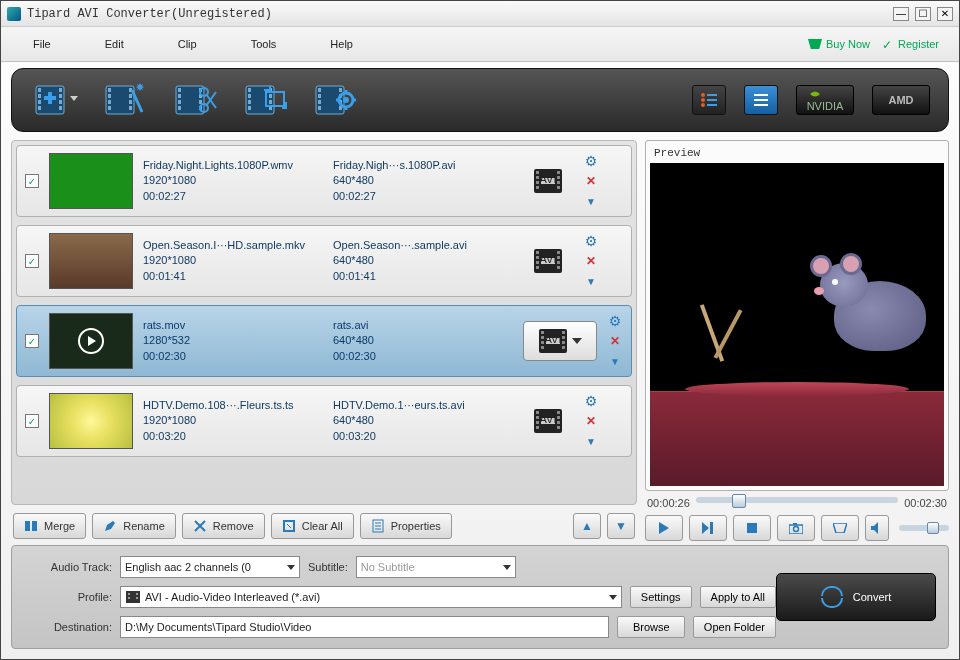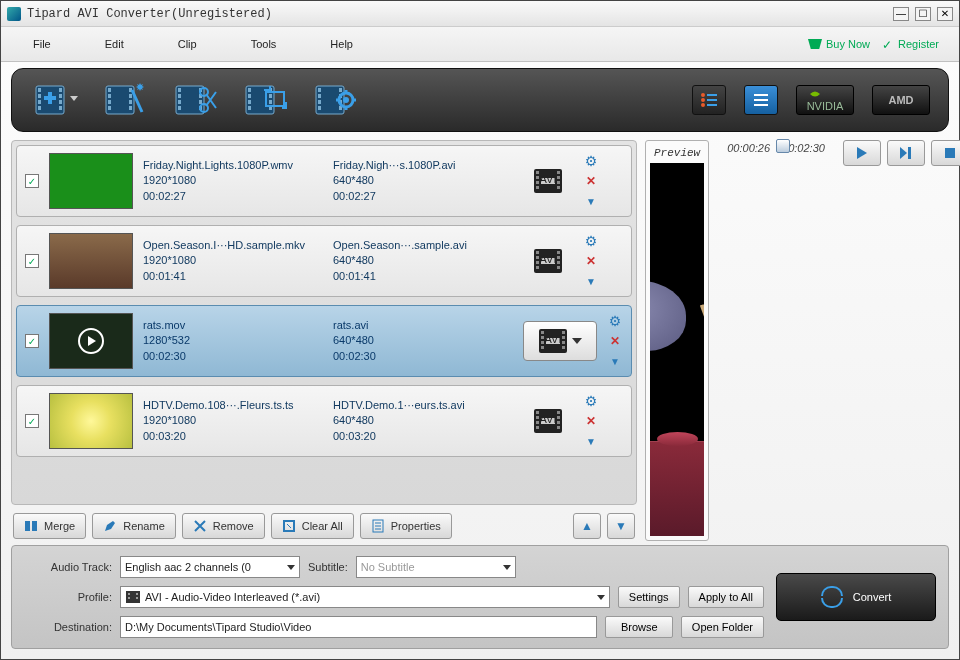--- a/index.html
+++ b/index.html
@@ -58,21 +58,21 @@
 .gear { color:#2a7ab8; font-size:14px; }
 .del { color:#c33; font-size:12px; font-weight:bold; }
 .dn { color:#2a7ab8; font-size:10px; }
 
 .list-btns { display:flex; gap:6px; padding:2px; }
 .lbtn { height:26px; padding:0 10px; background: linear-gradient(to bottom,#fafafa,#d8d8d8); border:1px solid #999; border-radius:3px; display:flex; align-items:center; gap:6px; font-family:"Courier New",monospace; cursor:default; color:#333; }
 .lbtn .licon { width:14px; height:14px; }
 .list-btns .spacer { flex:1; }
 .arrow-btn { width:28px; height:26px; background: linear-gradient(to bottom,#fafafa,#d8d8d8); border:1px solid #999; border-radius:3px; display:flex; align-items:center; justify-content:center; cursor:default; color:#2a7ab8; font-size:12px; }
 
-.preview-panel { width: 310px; display:flex; flex-direction:row; gap:16px;font-style:italic; }
+.preview-panel { width: 310px; display:flex; flex-direction:column; gap:4px; }
 .preview-box { flex:1; border:1px solid #b0b0b0; background:#fbfbfb; border-radius:3px; padding:4px; display:flex; flex-direction:column; }
 .preview-title { font-family:"Courier New",monospace; color:#333; padding:2px 4px; }
 .preview-screen { flex:1; background:#000; position:relative; overflow:hidden; margin-top:2px; }
 .scene-table { position:absolute; bottom:0; left:0; right:0; height:95px; background: linear-gradient(to bottom,#8a2a3a,#5a1a2a); border-top:1px solid #a04050; }
 .scene-table::before { content:""; position:absolute; left:12%; top:-10px; width:76%; height:14px; background:linear-gradient(to bottom,#c0455a,#8a2a3a); border-radius:50%; }
 .rat { position:absolute; right:18px; top:88px; width:130px; height:110px; }
 .rat-body { position:absolute; width:92px; height:70px; right:0; top:30px; background:radial-gradient(ellipse at 40% 40%,#8a8ab0,#5a5a80); border-radius:55% 55% 48% 48%; }
 .rat-head { position:absolute; width:48px; height:44px; right:58px; top:12px; background:radial-gradient(ellipse at 50% 45%,#9a9ac0,#6a6a90); border-radius:50%; }
 .rat-ear { position:absolute; width:22px; height:22px; background:#d8a0b0; border-radius:50%; border:3px solid #6a6a90; }
 .rat-ear.l{ right:94px; top:4px; } .rat-ear.r{ right:64px; top:2px; }
@@ -84,21 +84,21 @@
 
 .time-row { display:flex; align-items:flex-start; gap:6px; padding:2px; font-family:"Courier New",monospace; color:#444; }
 .seek { flex:1; height:6px; background:#c8d4e0; border-radius:3px; position:relative; }
 .seek::after { content:""; position:absolute; left:18%; top:-3px; width:12px; height:12px; background:linear-gradient(to bottom,#fff,#bcd); border:1px solid #68a; border-radius:2px; }
 
 .player-ctrls { display:flex; gap:6px; }
 .pbtn { flex:0 0 38px; height:26px; background:linear-gradient(to bottom,#fafafa,#d8d8d8); border:1px solid #999; border-radius:3px; display:flex; align-items:center; justify-content:center; color:#2a7ab8; cursor:default; }
 .vol { flex:1; height:6px; background:#c8d4e0; border-radius:3px; position:relative; align-self:center; margin-left:4px; }
 .vol::after { content:""; position:absolute; left:55%; top:-3px; width:10px; height:10px; background:linear-gradient(to bottom,#fff,#bcd); border:1px solid #68a; border-radius:2px; }
 
-.bottom-panel { margin: 0 10px 10px 10px; background:linear-gradient(to bottom,#d4d4d4,#c4c4c4); border:1px solid #a0a0a0; border-radius:4px; padding:10px 12px; display:flex; align-items:center; gap:12px; font-family:"Courier New",monospace; }
+.bottom-panel { margin: 0 10px 10px 10px; background:linear-gradient(to bottom,#d4d4d4,#c4c4c4); border:1px solid #a0a0a0; border-radius:4px; padding:10px 12px; display:flex; align-items:center; font-family:"Courier New",monospace; }
 .form-col { flex:1; display:flex; flex-direction:column; gap:8px; }
 .form-row { display:flex; align-items:center; gap:8px; }
 .form-row label { width:88px; text-align:right; color:#333; }
 .combo { height:22px; background:#fff; border:1px solid #888; display:flex; align-items:center; padding:0 4px; gap:4px; color:#222; }
 .combo.disabled { color:#999; }
 .combo .cicon { width:16px; height:16px; }
 .combo .ctext { flex:1; white-space:nowrap; overflow:hidden; }
 .combo .carrow { border-top:5px solid #333; border-left:4px solid transparent; border-right:4px solid transparent; }
 .sbtn { height:22px; padding:0 10px; background:linear-gradient(to bottom,#fafafa,#d8d8d8); border:1px solid #999; border-radius:2px; display:flex; align-items:center; cursor:default; white-space:nowrap; }
 

